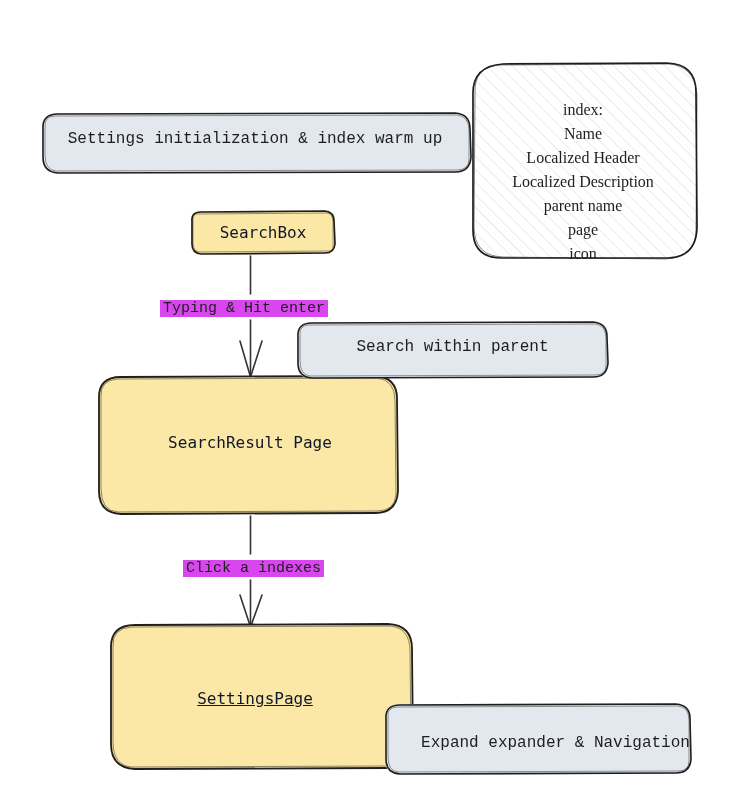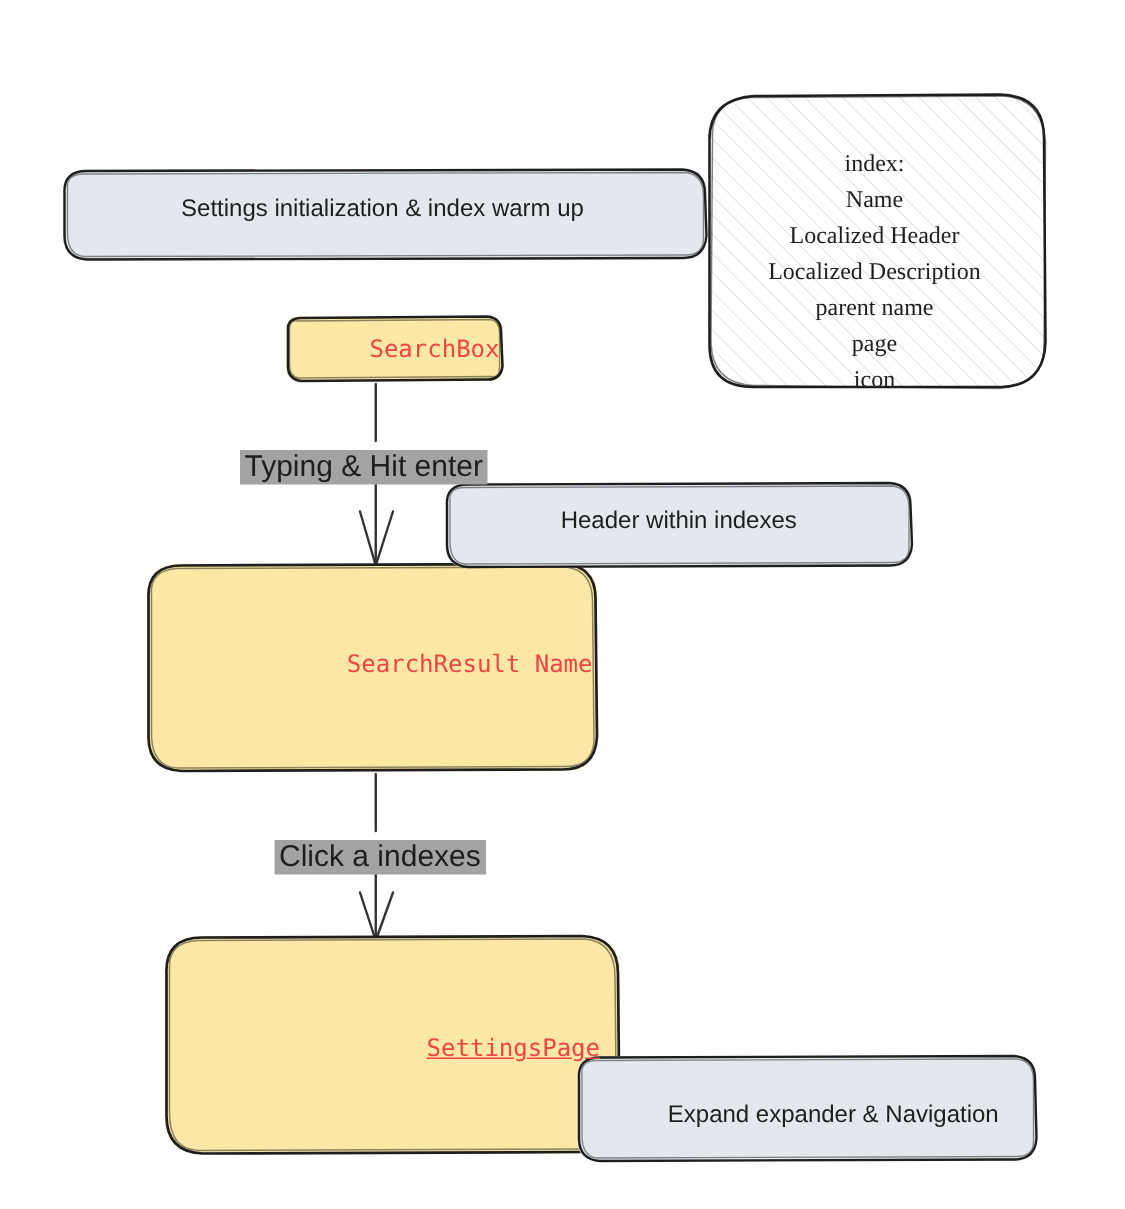--- a/index.html
+++ b/index.html
@@ -18,33 +18,33 @@
   #canvas {
     position: absolute;
     left: 0;
     top: 0;
     width: 750px;
     height: 806px;
   }
   .node-label {
     position: absolute;
     font-family: "DejaVu Sans Mono", "Liberation Mono", monospace;
-    color: #ef4444;
+    color: #0f172a;
     white-space: pre;
-    text-align: right;
+    text-align: center;
     pointer-events: none;
     line-height: 1.32;
   }
   .lbl-searchbox   { left: 193px; top: 222px; width: 140px; font-size: 16px; }
   .lbl-searchres   { left: 105px; top: 432px; width: 290px; font-size: 16px; }
   .lbl-settingspg  { left: 110px; top: 688px; width: 290px; font-size: 16px; text-decoration: underline; }
 
   .note-label {
     position: absolute;
-    font-family: Liberation Sans, sans-serif;
+    font-family: Liberation Mono, monospace;
     color: #1e1e1e;
     white-space: pre;
     text-align: center;
     pointer-events: none;
     line-height: 1.34;
     font-size: 16px;
   }
   .lbl-note-init   { left: 50px;  top: 129px; width: 410px; }
   .lbl-note-search { left: 305px; top: 337px; width: 295px; }
   .lbl-note-expand { left: 408px; top: 733px; width: 295px; }
@@ -58,25 +58,25 @@
     font-size: 16px;
     line-height: 1.50;
     white-space: pre;
     font-family: Liberation Serif, serif;
     color: #1e1e1e;
     pointer-events: none;
     margin-top: 12px;
   }
   .edge-label {
     position: absolute;
-    font-family: Liberation Sans, sans-serif;
-    font-size: 20px;
+    font-family: Liberation Mono, monospace;
+    font-size: 15px;
     color: #1e1e1e;
     white-space: pre;
-    background: #a3a3a3;
+    background: #d946ef;
     padding: 0 3px;
     pointer-events: none;
   }
   .lbl-edge-typing { left: 160px; top: 300px; }
   .lbl-edge-click  { left: 183px; top: 560px; }
 </style>
 </head>
 <body>
 
 <svg id="canvas" viewBox="0 0 750 806" xmlns="http://www.w3.org/2000/svg">
@@ -151,21 +151,21 @@
 parent name
 page
 icon</div>
 
 <div class="note-label lbl-note-init">Settings initialization &amp; index warm up</div>
 
 <div class="node-label lbl-searchbox">SearchBox</div>
 
 <div class="edge-label lbl-edge-typing">Typing &amp; Hit enter</div>
 
-<div class="note-label lbl-note-search">Header within indexes</div>
+<div class="note-label lbl-note-search">Search within parent</div>
 
-<div class="node-label lbl-searchres">SearchResult Name</div>
+<div class="node-label lbl-searchres">SearchResult Page</div>
 
 <div class="edge-label lbl-edge-click">Click a indexes</div>
 
 <div class="node-label lbl-settingspg">SettingsPage</div>
 
 <div class="note-label lbl-note-expand">Expand expander &amp; Navigation</div>
 
 </body></html>

